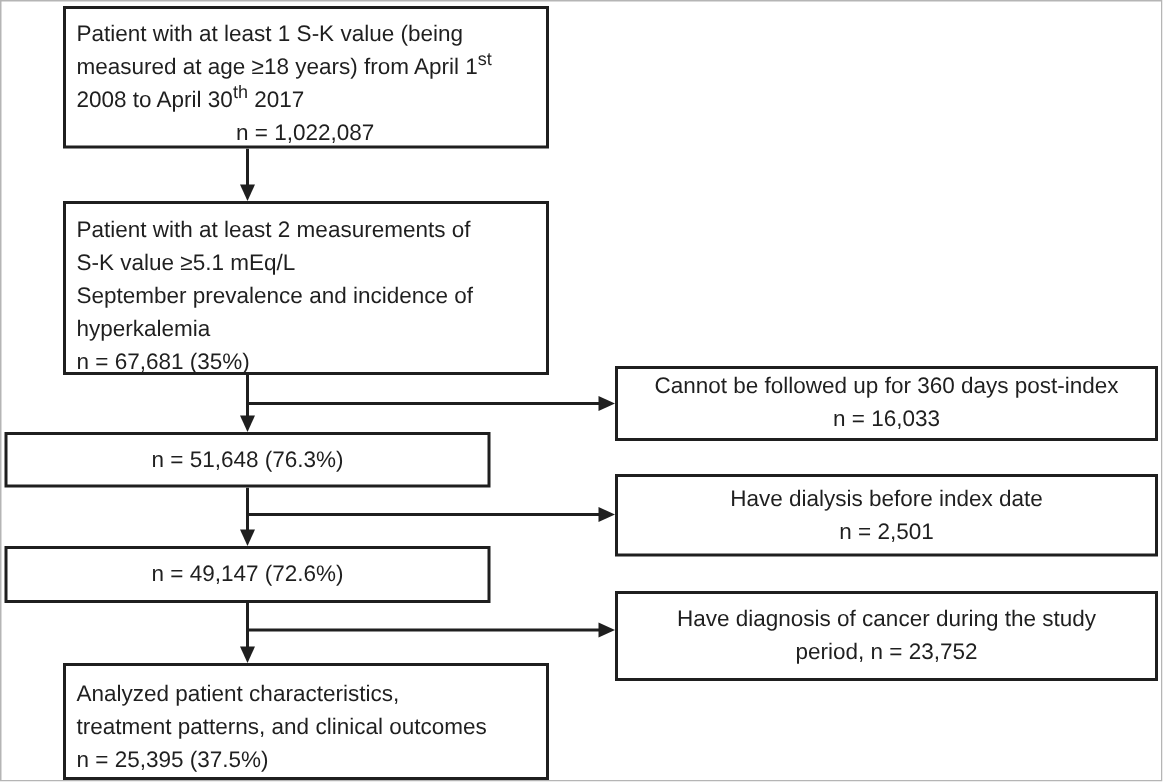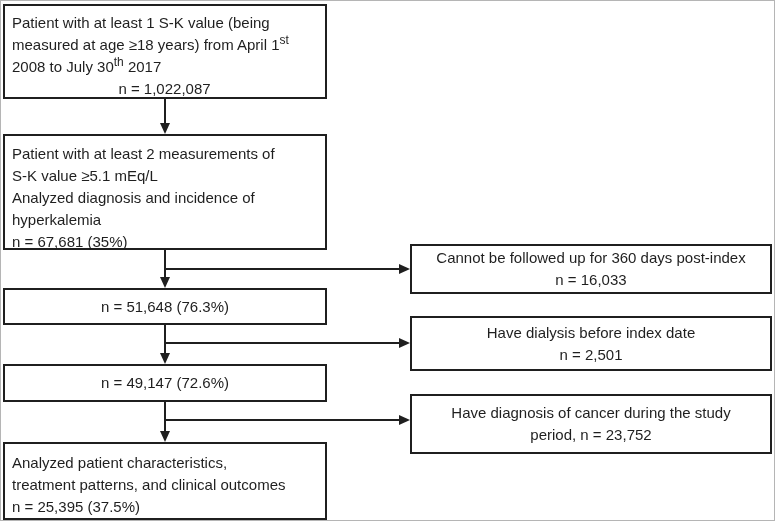--- a/index.html
+++ b/index.html
@@ -20,21 +20,21 @@
   }
   .fbox{
     position:absolute;
     box-sizing:border-box;
     border:2px solid var(--border);
     background:var(--bg);
     font-size:15px;
     line-height:22px;
   }
   .fbox .line{white-space:nowrap;}
-  .pad{padding:6px 8px 0 7px;}
+  .pad{padding:6px 8px 0 7px;margin-left:39px;}
   .center-v{display:flex;flex-direction:column;justify-content:center;text-align:center;}
   .n-center{text-align:center;}
   sup{font-size:12px;line-height:0;vertical-align:6px;}
   
   .box-initial   {left:2px;  top:3px;   width:324px; height:95px;}
   .box-hk        {left:2px;  top:133px; width:324px; height:116px; padding-top:7px;}
   .box-n1        {left:2px;  top:287px; width:324px; height:37px;}
   .box-n2        {left:2px;  top:363px; width:324px; height:38px;}
   .box-final     {left:2px;  top:441px; width:324px; height:78px; padding-top:8px;}
   
@@ -81,28 +81,28 @@
     </g>
     <g>
       <line class="fl-line" x1="163" y1="419" x2="399" y2="419"></line>
       <polygon class="fl-head" points="398,414 398,424 409,419"></polygon>
     </g>
   </svg>
 
   <div class="fbox box-initial pad">
     <div class="line">Patient with at least 1 S-K value (being</div>
     <div class="line"><span>measured at age ≥18 years) from April 1</span><sup>st</sup></div>
-    <div class="line"><span>2008 to July 30</span><sup>th</sup><span> 2017</span></div>
+    <div class="line"><span>2008 to April 30</span><sup>th</sup><span> 2017</span></div>
     <div class="line n-center">n = 1,022,087</div>
   </div>
 
   <div class="fbox box-hk pad">
     <div class="line">Patient with at least 2 measurements of</div>
     <div class="line">S-K value ≥5.1 mEq/L</div>
-    <div class="line">Analyzed diagnosis and incidence of</div>
+    <div class="line">September prevalence and incidence of</div>
     <div class="line">hyperkalemia</div>
     <div class="line">n = 67,681 (35%)</div>
   </div>
 
   <div class="fbox box-n1 center-v">
     <div class="line">n = 51,648 (76.3%)</div>
   </div>
 
   <div class="fbox box-n2 center-v">
     <div class="line">n = 49,147 (72.6%)</div>

